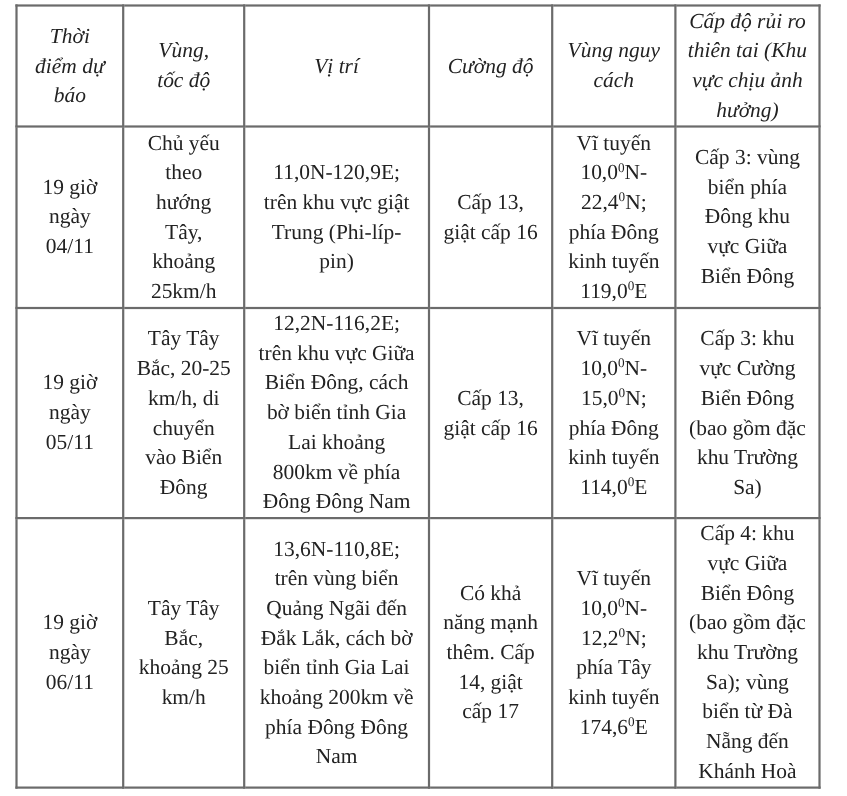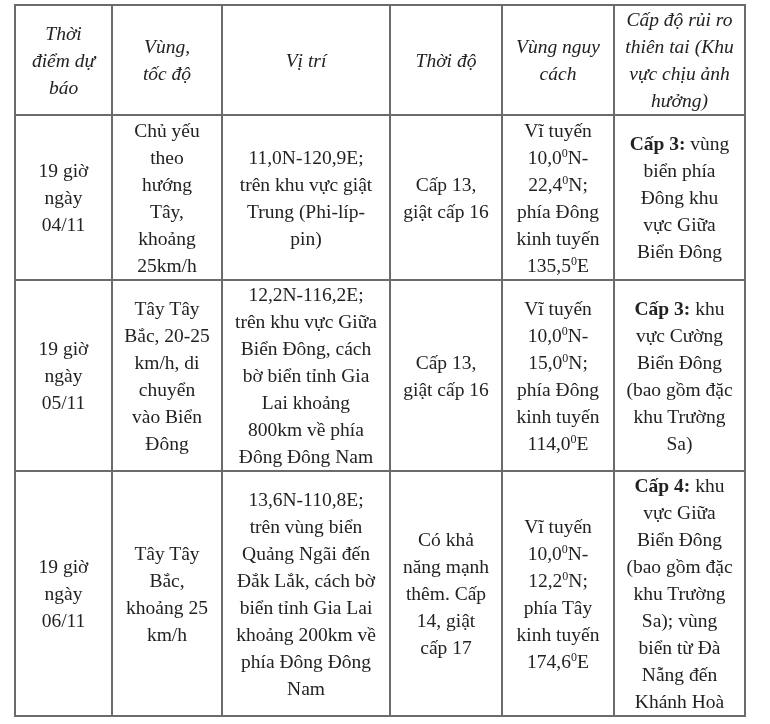--- a/index.html
+++ b/index.html
@@ -16,21 +16,21 @@
     font-size: 19.5px; line-height: 27px;
     padding: 0 6px; font-weight: normal;
   }
   table.forecast th { font-style: italic; }
   .c1 { width: 97px; } .c2 { width: 110px; } .c3 { width: 168px; }
   .c4 { width: 112px; } .c5 { width: 112px; } .c6 { width: 131px; }
   tr.hdr { height: 97px; }
   tr.r1 { height: 165px; }
   tr.r2 { height: 191px; }
   tr.r3 { height: 241px; }
-  .lvl { font-weight: bold; }
+  .lvl { font-weight: normal; }
   sup { font-size: 12px; line-height: 0; vertical-align: 7px; }
   .cell-text { white-space: pre-line; }
 </style>
 </head>
 <body>
 
 <table class="forecast">
   <colgroup>
     <col class="c1">
       <col class="c2">
@@ -40,21 +40,21 @@
       <col class="c6">
   </colgroup>
   <tbody>
       <tr class="hdr">
     <th class="cell-text">Thời
 điểm dự
 báo</th>
     <th class="cell-text">Vùng,
 tốc độ</th>
     <th class="cell-text">Vị trí</th>
-    <th class="cell-text">Thời độ</th>
+    <th class="cell-text">Cường độ</th>
     <th class="cell-text">Vùng nguy
 cách</th>
     <th class="cell-text">Cấp độ rủi ro
 thiên tai (Khu
 vực chịu ảnh
 hưởng)</th>
   </tr>
 
   <tr class="r1">
     <td class="cell-text">19 giờ
@@ -71,21 +71,21 @@
 Trung (Phi-líp-
 pin)</td>
     <td class="cell-text">Cấp 13,
 giật cấp 16</td>
     <td>
       <span>Vĩ tuyến</span><br>
       <span>10,0</span><sup>0</sup><span>N-</span><br>
       <span>22,4</span><sup>0</sup><span>N;</span><br>
       <span>phía Đông</span><br>
       <span>kinh tuyến</span><br>
-      <span>135,5</span><sup>0</sup><span>E</span>
+      <span>119,0</span><sup>0</sup><span>E</span>
     </td>
     <td class="cell-text"><span class="lvl">Cấp 3:</span><span> vùng
 biển phía
 Đông khu
 vực Giữa
 Biển Đông</span></td>
   </tr>
 
   <tr class="r2">
     <td class="cell-text">19 giờ

